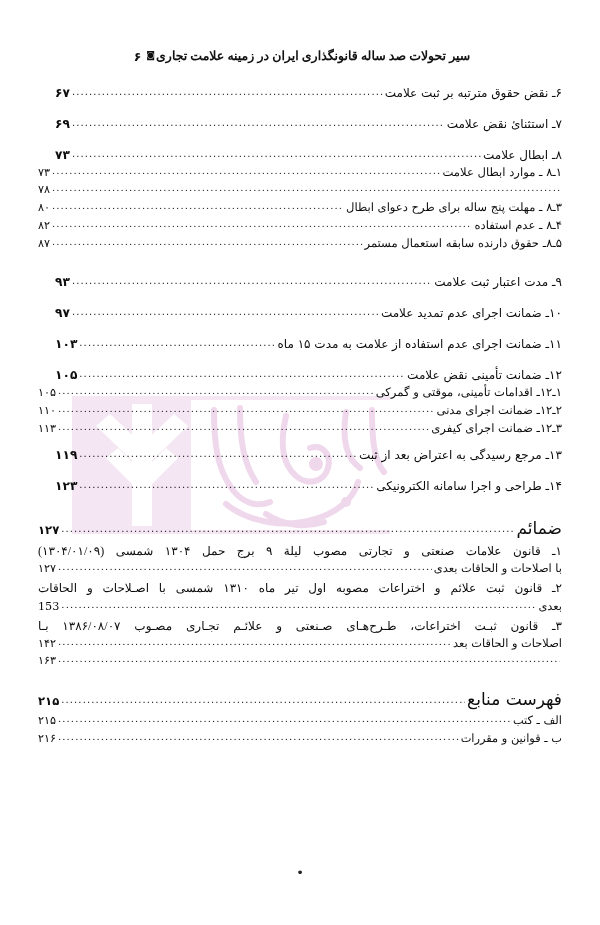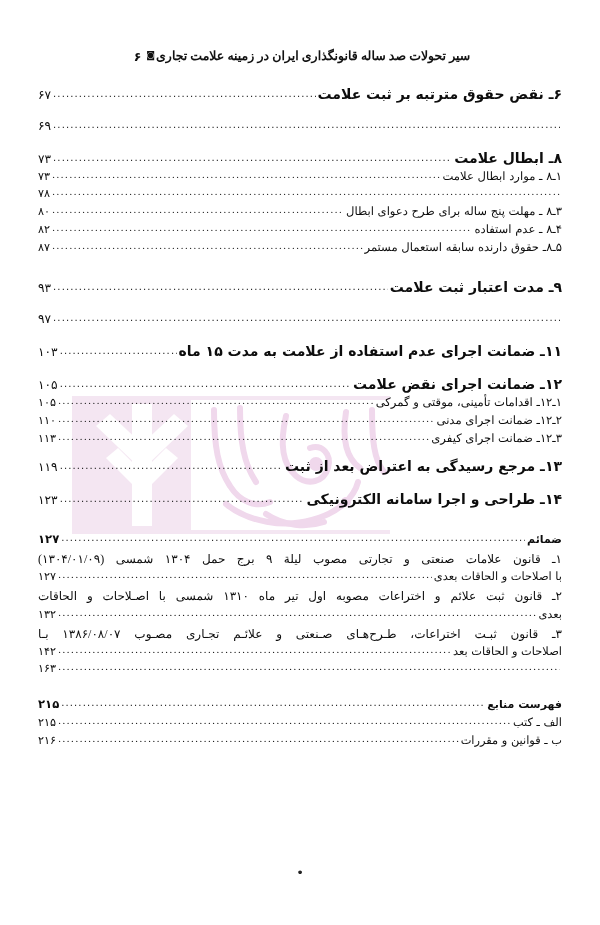--- a/index.html
+++ b/index.html
@@ -138,26 +138,27 @@
     flex: 0 0 auto;
     white-space: nowrap;
     direction: rtl;
   }
 
   
   .lvl-main {
     margin-bottom: 17px;
   }
   .lvl-main .label {
-    font-size: 14px;
-    font-weight: 700;
+    font-size: 12px;
+    font-weight: 400;
   }
   .lvl-main .pageno {
     font-size: 12.2px;
-    font-weight: 400;
+    font-weight: 700;
+    margin-left: 17px;
   }
 
   
   .lvl-main.tight {
     margin-bottom: 3px;
   }
 
   
   .lvl-sub {
     margin-bottom: 4px;
@@ -180,22 +181,22 @@
   }
   .group.tightgap {
     margin-bottom: 13px;
   }
 
   
   .appendix-head {
     margin-bottom: 4px;
   }
   .appendix-head .label {
-    font-size: 11px;
-    font-weight: 700;
+    font-size: 17px;
+    font-weight: 400;
   }
   .appendix-head .pageno {
     font-size: 11.6px;
     font-weight: 700;
   }
 
   
   .wrapitem {
     font-family: Liberation Serif, serif;
     font-size: 12px;
@@ -285,20 +286,21 @@
 
   <div class="toc">
 
     <div class="entry lvl-main">
       <span class="label">۶ـ نقض حقوق مترتبه بر ثبت علامت</span>
       <span class="leader">..................................................................................................................................................</span>
       <span class="pageno">۶۷</span>
     </div>
 
     <div class="entry lvl-main">
+      <span class="label">۷ـ استثنائ نقض علامت</span>
       <span class="leader">..................................................................................................................................................</span>
       <span class="pageno">۶۹</span>
     </div>
 
     <div class="group">
       <div class="entry lvl-main tight">
         <span class="label">۸ـ ابطال علامت</span>
         <span class="leader">..................................................................................................................................................</span>
         <span class="pageno">۷۳</span>
       </div>
@@ -330,33 +332,34 @@
 
     <div class="spacer-8"></div>
 
     <div class="entry lvl-main">
       <span class="label">۹ـ مدت اعتبار ثبت علامت</span>
       <span class="leader">..................................................................................................................................................</span>
       <span class="pageno">۹۳</span>
     </div>
 
     <div class="entry lvl-main">
+      <span class="label">۱۰ـ ضمانت اجرای عدم تمدید علامت</span>
       <span class="leader">..................................................................................................................................................</span>
       <span class="pageno">۹۷</span>
     </div>
 
     <div class="entry lvl-main">
       <span class="label">۱۱ـ ضمانت اجرای عدم استفاده از علامت به مدت ۱۵ ماه</span>
       <span class="leader">..................................................................................................................................................</span>
       <span class="pageno">۱۰۳</span>
     </div>
 
     <div class="group tightgap">
       <div class="entry lvl-main tight">
-        <span class="label">۱۲ـ ضمانت اجرای نقض علامت</span>
+        <span class="label">۱۲ـ ضمانت تأمینی نقض علامت</span>
         <span class="leader">..................................................................................................................................................</span>
         <span class="pageno">۱۰۵</span>
       </div>
       <div class="entry lvl-sub">
         <span class="label">۱ـ۱۲ـ اقدامات تأمینی، موقتی و گمرکی</span>
         <span class="leader">..................................................................................................................................................</span>
         <span class="pageno">۱۰۵</span>
       </div>
       <div class="entry lvl-sub">
         <span class="label">۲ـ۱۲ـ ضمانت اجرای مدنی</span>
@@ -398,21 +401,21 @@
       <span class="leader">..................................................................................................................................................</span>
       <span class="pageno">۱۲۷</span>
     </div>
 
     <div class="wrapitem">
       <span class="firstline">۲ـ قانون ثبت علائم و اختراعات  مصوبه اول تیر ماه ۱۳۱۰ شمسی با اصـلاحات و الحاقات</span>
     </div>
     <div class="resume-line">
       <span class="label">بعدی</span>
       <span class="leader">..................................................................................................................................................</span>
-      <span class="pageno">۱۳۲</span>
+      <span class="pageno">153</span>
     </div>
 
     <div class="wrapitem">
       <span class="firstline">۳ـ قانون ثبـت اختراعات، طـرح‌هـای صـنعتی و علائـم تجـاری مصـوب ۱۳۸۶/۰۸/۰۷ بـا</span>
     </div>
     <div class="resume-line">
       <span class="label">اصلاحات و الحاقات بعد</span>
       <span class="leader">..................................................................................................................................................</span>
       <span class="pageno">۱۴۲</span>
     </div>

